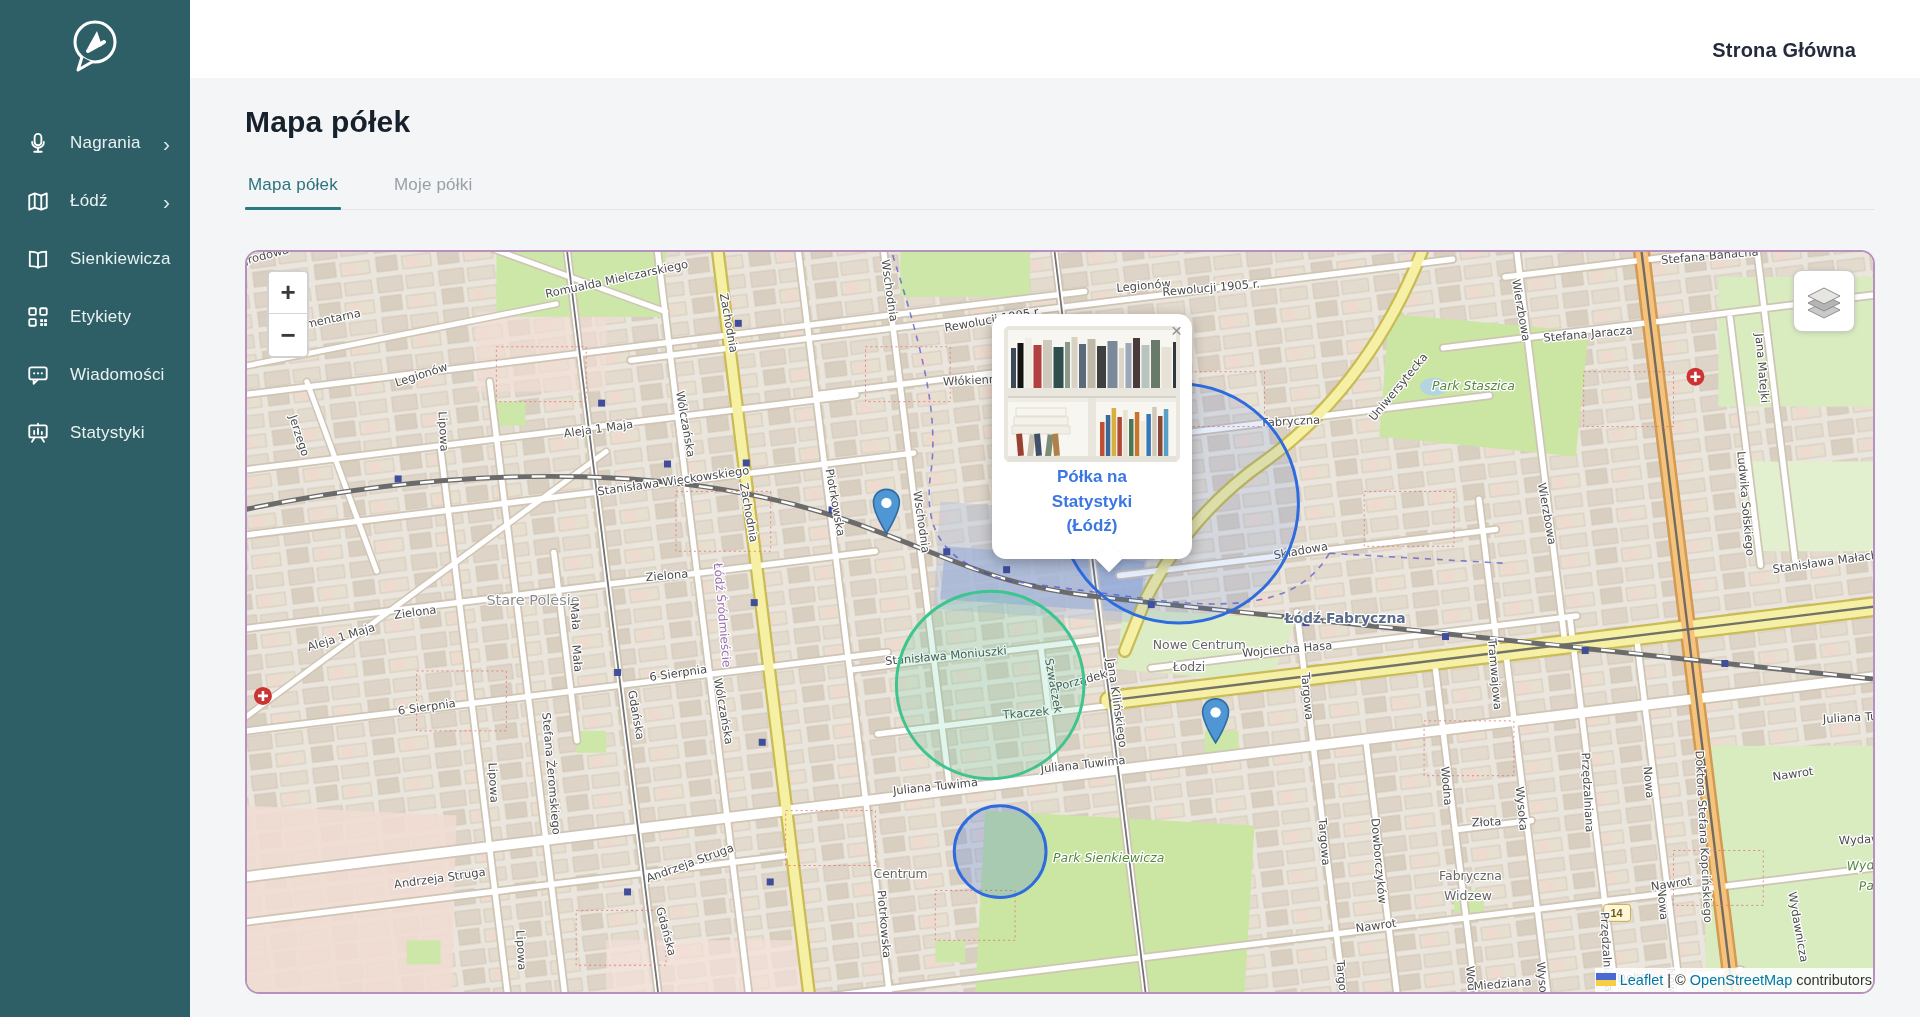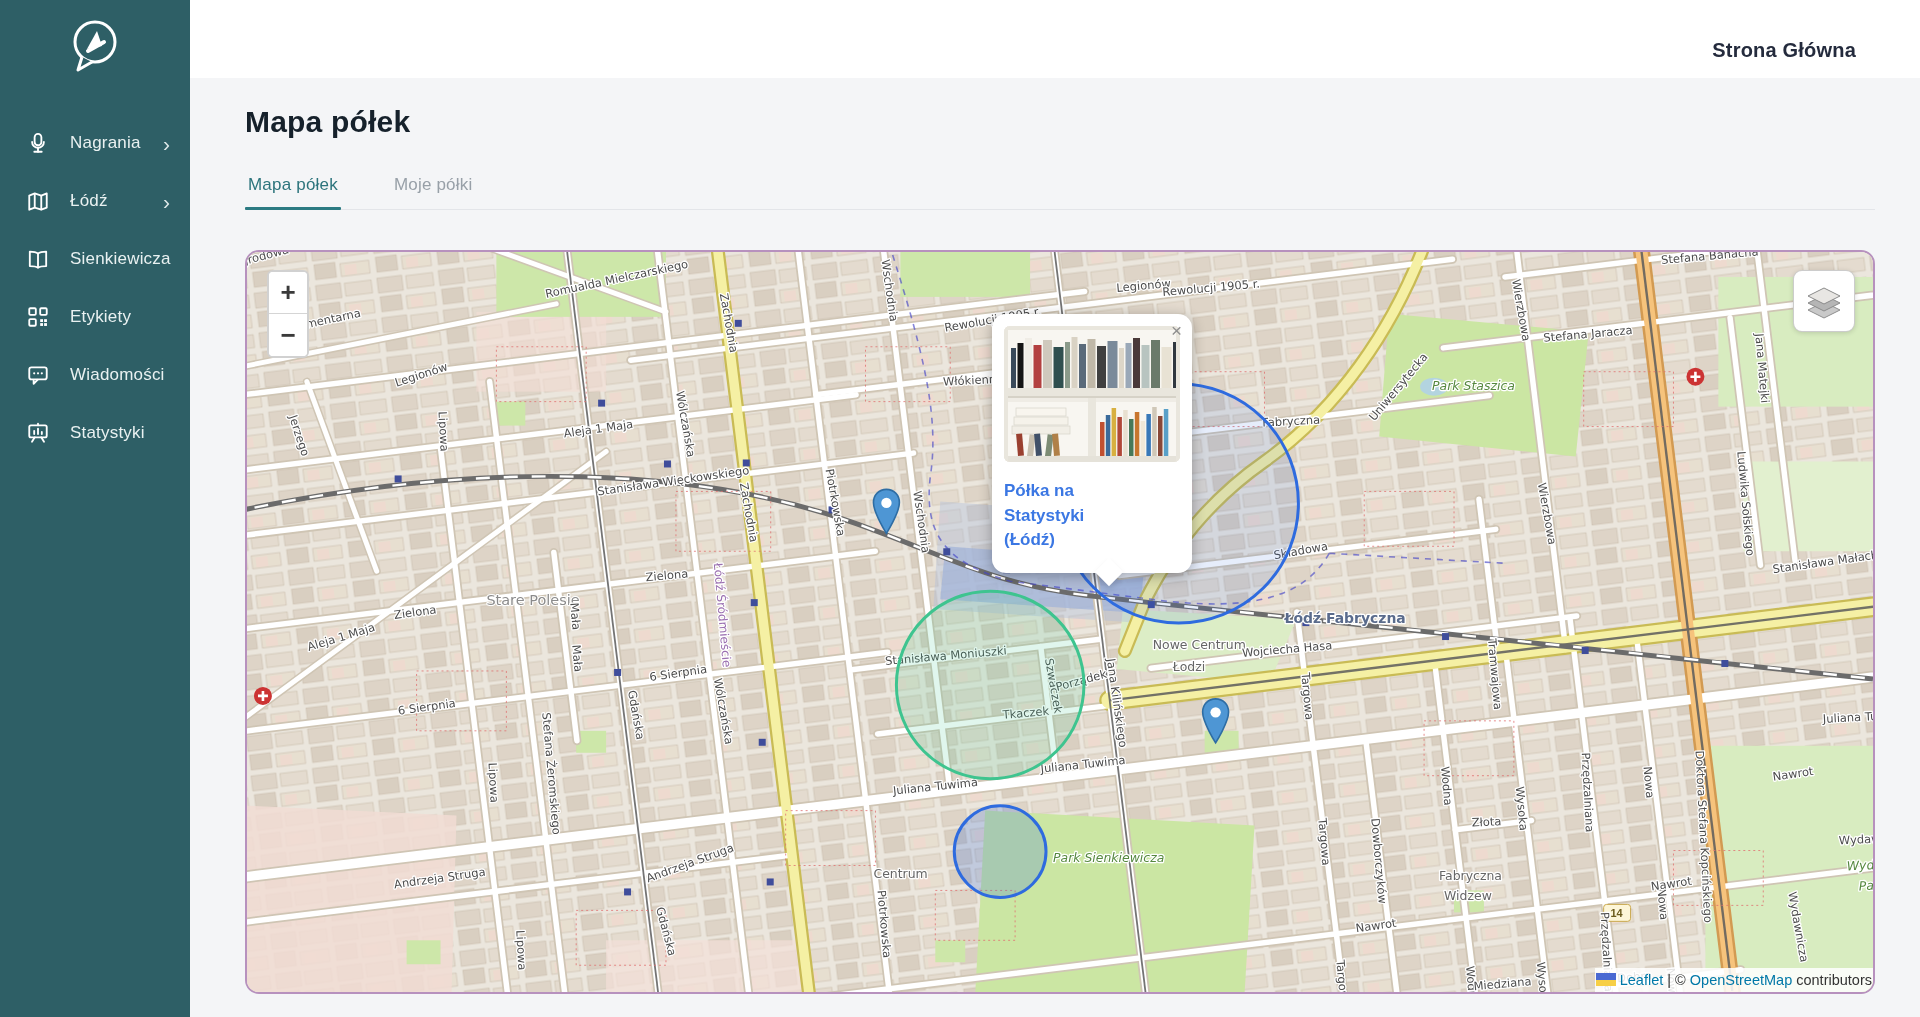--- a/index.html
+++ b/index.html
@@ -63,21 +63,21 @@
   .ua-flag .t { display:block; height:7px; background:#4a69d2; }
   .ua-flag .b { display:block; height:6px; background:#f7cf46; }
   
   .popup { position:absolute; left:745px; top:62px; width:200px; background:#fff; border-radius:14px;
            box-shadow:0 3px 14px rgba(0,0,0,.3); z-index:55; padding:12px 12px 20px 12px; }
   .popup::after { content:""; position:absolute; left:107px; bottom:-9px; width:20px; height:20px;
                   background:#fff; transform:rotate(45deg); box-shadow:3px 3px 6px rgba(0,0,0,.12); }
   .popup-close { position:absolute; top:7px; right:10px; font-size:19px; color:#8f8f8f; cursor:pointer;
                  line-height:1; font-family:"Liberation Sans",sans-serif; z-index:2; }
   .popup-photo { width:176px; height:136px; border-radius:6px; overflow:hidden; background:#f4f1ea; }
-  .popup-title { margin-top:17px; color:#3b77e3; font-weight:700; font-size:17px;
+  .popup-title { margin-top:3px; text-align:center; color:#3b77e3; font-weight:700; font-size:17px;
                  line-height:1.45; }
 </style>
 </head>
 <body>
 
 <div class="sidebar">
   <div class="logo-wrap">
     <svg width="58" height="60" viewBox="0 0 58 60">
       <circle cx="29" cy="26" r="20" fill="none" stroke="#fff" stroke-width="3"></circle>
       <path d="M16 41 L12 54 L26 46" fill="#2e5f66" stroke="#fff" stroke-width="3" stroke-linejoin="round"></path>

